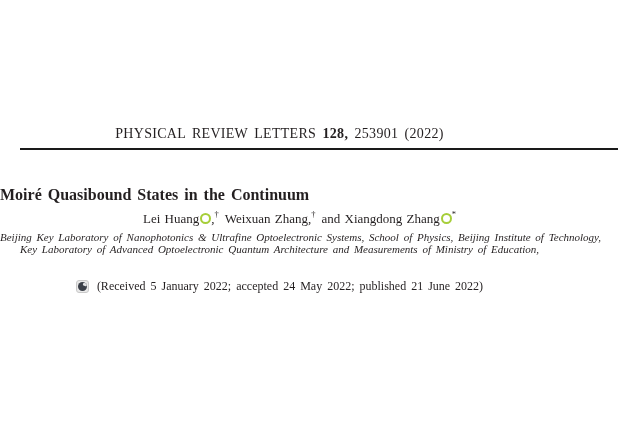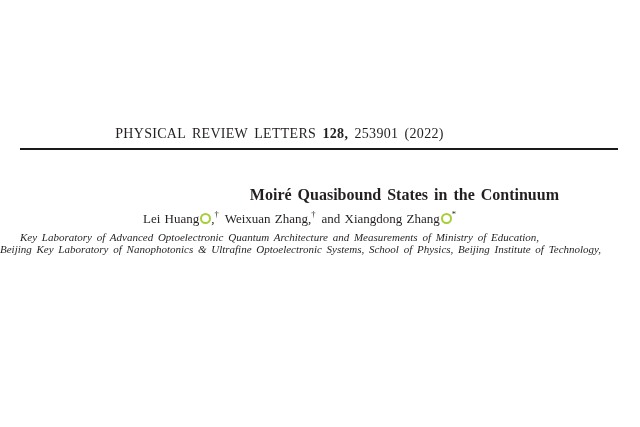--- a/index.html
+++ b/index.html
@@ -26,21 +26,21 @@
   }
   .journal-line b{font-weight:bold;}
 
   .header-rule{
     position:absolute;top:148px;left:20px;width:598px;height:1.5px;
     background:var(--rule);
   }
 
   .article-title{
     position:absolute;top:186px;left:0;right:0;
-    text-align:right;font-size:16px;font-weight:bold;word-spacing:2px;
+    text-align:left;font-size:16px;font-weight:bold;word-spacing:2px;
     white-space:nowrap;
   }
 
   .authors{
     position:absolute;top:211px;left:0;right:0;
     text-align:center;font-size:13px;word-spacing:1px;white-space:nowrap;padding-left:40px;
   }
   .author{margin:0 3px;}
   .orcid{
     display:inline-block;width:7px;height:7px;border-radius:50%;
@@ -88,18 +88,24 @@
 
   <div class="header-rule"></div>
 
   <div class="article-title">Moiré Quasibound States in the Continuum</div>
 
   <div class="authors">
     <span class="author"><span>Lei Huang</span><span class="orcid"></span><span>,</span><sup class="fnmark">†</sup></span><span class="author"><span>Weixuan Zhang</span><span>,</span><sup class="fnmark">†</sup></span><span class="author"><span>and Xiangdong Zhang</span><span class="orcid"></span><sup class="fnmark">*</sup></span>
   </div>
 
   <div class="affiliation">
+    <div>Beijing Key Laboratory of Nanophotonics &amp; Ultrafine Optoelectronic Systems, School of Physics, Beijing Institute of Technology,</div>
     <div>Key Laboratory of Advanced Optoelectronic Quantum Architecture and Measurements of Ministry of Education,</div>
-    <div>Beijing Key Laboratory of Nanophotonics &amp; Ultrafine Optoelectronic Systems, School of Physics, Beijing Institute of Technology,</div>
   </div>
 
+  <div class="dates-line">
+    <span class="crossmark">
+        <span class="cm-circle"></span>
+      </span>
+    <span>(Received 5 January 2022; accepted 24 May 2022; published 21 June 2022)</span>
+  </div>
 
 </div>
 
 </body></html>

